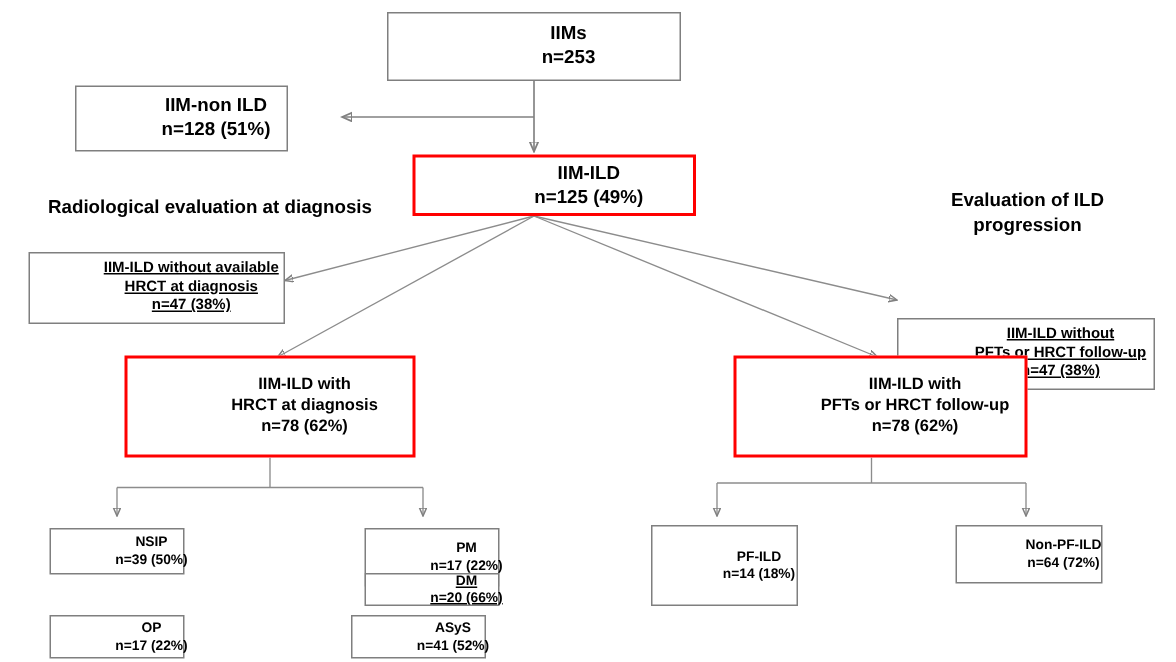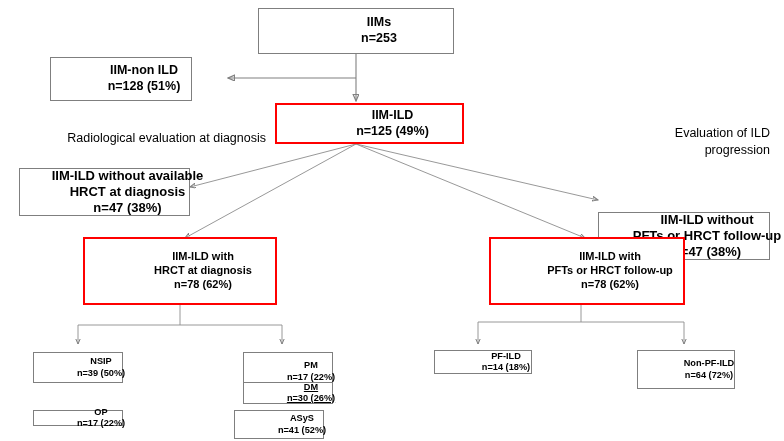--- a/index.html
+++ b/index.html
@@ -34,28 +34,28 @@
   .node.red {
     border: 2px solid #ff0000;
   }
   .node .line {
     display: block;
     white-space: nowrap;
   }
   .fs12 { font-size: 12.5px; }
   .fs11 { font-size: 11px; }
   .fs9  { font-size: 9.2px; }
-  .fs85 { font-size: 13px; }
+  .fs85 { font-size: 10px; text-decoration: underline; }
 
   .section-label {
     position: absolute;
     color: #000000;
-    font-weight: normal;
+    font-weight: bold;
     font-size: 12.5px;
-    text-align: right;
+    text-align: center;
     line-height: 1.35;
     z-index: 3;
   }
 
   svg#wires {
     position: absolute;
     left: 0;
     top: 0;
     width: 784px;
     height: 441px;
@@ -147,39 +147,39 @@
   <div class="node red fs11" style="left:489px; top:237px; width:196px; height:68px;">
     <span class="line">IIM-ILD with</span>
     <span class="line">PFTs or HRCT follow-up</span>
     <span class="line">n=78 (62%)</span>
   </div>
 
   <div class="node fs9" style="left:33px; top:352px; width:90px; height:31px;">
     <span class="line">NSIP</span>
     <span class="line">n=39 (50%)</span>
   </div>
-  <div class="node fs9" style="left:33px; top:410px; width:90px; height:16px;">
+  <div class="node fs9" style="left:33px; top:410px; width:90px; height:29px;">
     <span class="line">OP</span>
     <span class="line">n=17 (22%)</span>
   </div>
 
   <div class="node fs9" style="left:243px; top:352px; width:90px; height:39px;">
     <span class="line">PM</span>
     <span class="line">n=17 (22%)</span>
   </div>
   <div class="node fs9" style="left:243px; top:382px; width:90px; height:22px;text-decoration:underline;">
     <span class="line">DM</span>
-    <span class="line">n=30 (26%)</span>
+    <span class="line">n=20 (66%)</span>
   </div>
   <div class="node fs9" style="left:234px; top:410px; width:90px; height:29px;">
     <span class="line">ASyS</span>
     <span class="line">n=41 (52%)</span>
   </div>
 
-  <div class="node fs9" style="left:434px; top:350px; width:98px; height:24px;">
+  <div class="node fs9" style="left:434px; top:350px; width:98px; height:54px;">
     <span class="line">PF-ILD</span>
     <span class="line">n=14 (18%)</span>
   </div>
 
   <div class="node fs9" style="left:637px; top:350px; width:98px; height:39px;">
     <span class="line">Non-PF-ILD</span>
     <span class="line">n=64 (72%)</span>
   </div>
 
 </div>

